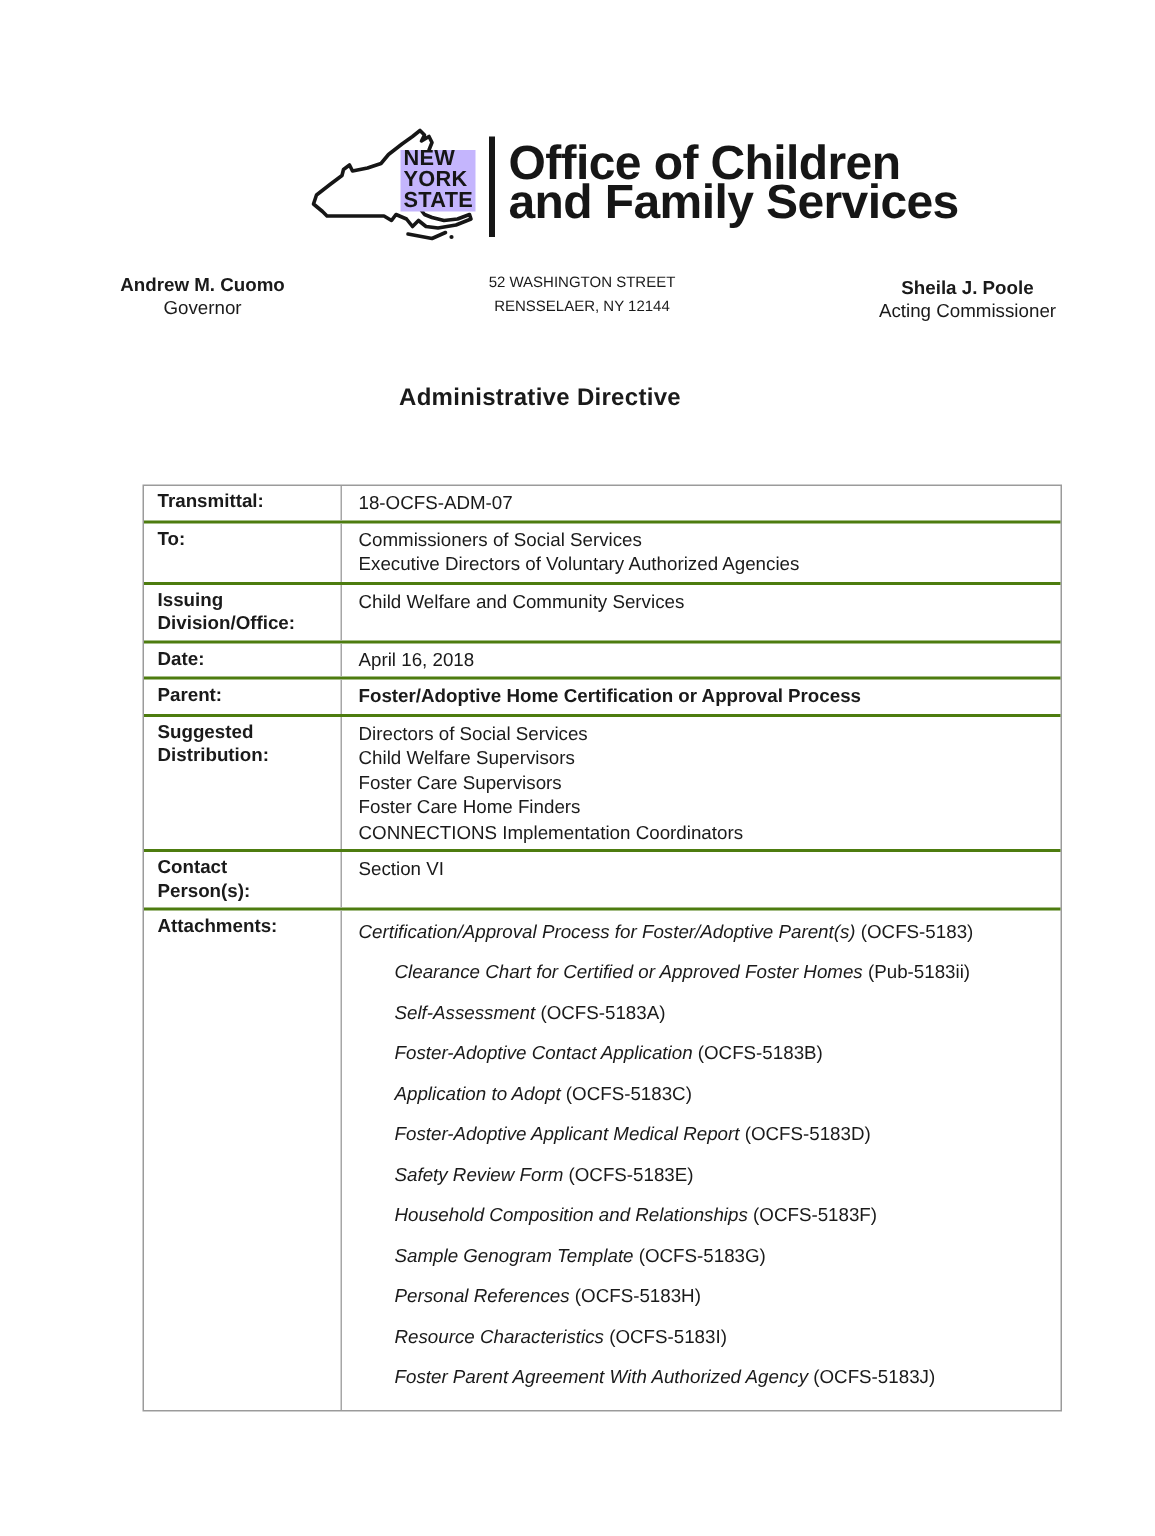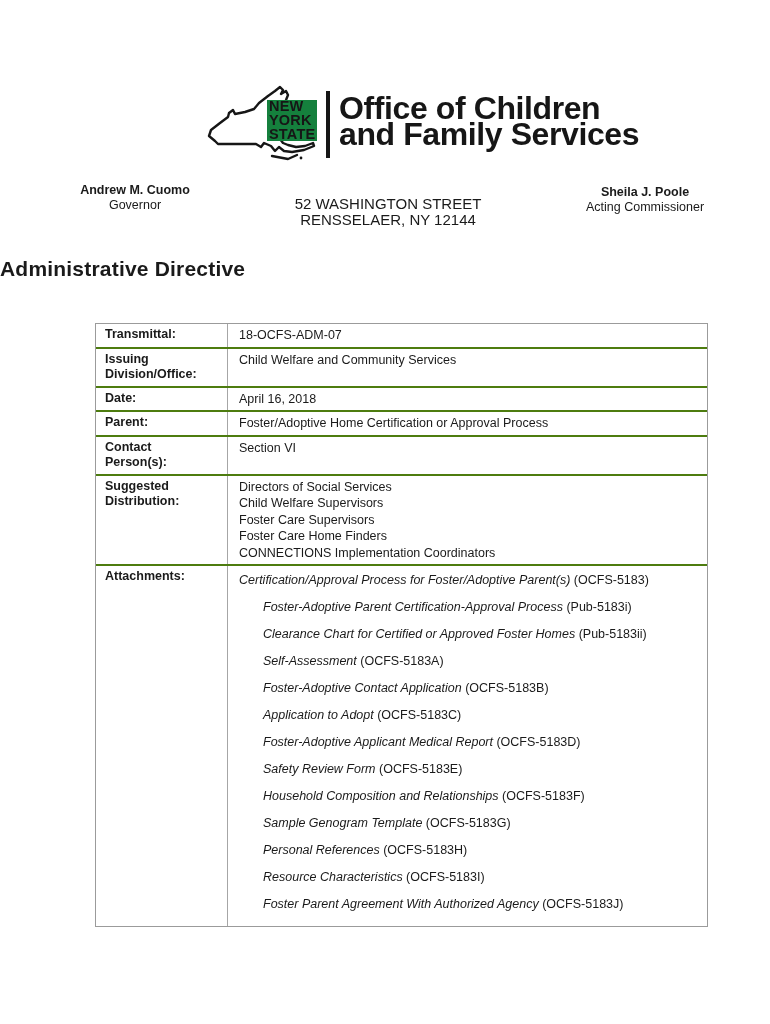--- a/index.html
+++ b/index.html
@@ -2,47 +2,47 @@
 <html><head>
 <meta charset="utf-8">
 <style>
   html,body{margin:0;padding:0;background:#ffffff;}
   body{font-family:"Liberation Sans","DejaVu Sans",sans-serif;color:#1a1a1a;}
   .page{position:relative;width:770px;height:1024px;margin:0 auto;background:#ffffff;overflow:hidden;}
 
   
   .logo{position:absolute;left:0;top:0;}
   .state-svg{position:absolute;left:204px;top:83px;}
-  .state-text{position:absolute;left:267px;top:100px;background:#15803d;padding:0 2px;
+  .state-text{position:absolute;left:267px;top:100px;background:#c4b5fd;padding:0 2px;
     font-weight:800;font-size:14.5px;line-height:13.8px;letter-spacing:.2px;color:#161616;}
   .logo-bar{position:absolute;left:326px;top:91px;width:4px;height:67px;background:#161616;}
   .org-name{position:absolute;left:339px;top:95px;font-weight:800;font-size:32px;
     line-height:26px;letter-spacing:-0.4px;color:#161616;white-space:nowrap;}
 
   
   .hdr-block{position:absolute;text-align:center;font-size:12.5px;line-height:15px;}
   .hdr-left{left:55px;top:183px;width:160px;}
-  .hdr-center{left:283px;top:196px;width:210px;font-size:15px;line-height:15.5px;}
+  .hdr-center{left:283px;top:181px;width:210px;font-size:10px;line-height:15.5px;}
   .hdr-right{left:560px;top:185px;width:170px;}
   .hdr-name{font-weight:700;}
   .hdr-title{}
 
   
-  .doc-title{position:absolute;left:0;top:257px;width:720px;text-align:left;
-    font-size:21px;font-weight:700;letter-spacing:.2px;}
+  .doc-title{position:absolute;left:0;top:257px;width:720px;text-align:center;
+    font-size:16px;font-weight:700;letter-spacing:.2px;}
 
   
   .dir-table{position:absolute;left:95px;top:323px;width:611px;
     border:1px solid #9b9b9b;border-bottom:1px solid #9b9b9b;font-size:12.5px;}
   .t-row{display:flex;border-bottom:2px solid #4d7c0f;}
   .t-row:last-child{border-bottom:none;}
   .t-label{width:118px;flex:0 0 118px;border-right:1px solid #a6a6a6;
     font-weight:700;line-height:15.5px;padding:3px 4px 3px 9px;}
   .t-value{flex:1;line-height:16.5px;padding:3px 8px 3px 11px;}
-  .t-value.bold{font-weight:400;}
+  .t-value.bold{font-weight:700;}
   .att-item{margin:0 0 10.5px 0;line-height:16.5px;}
   .att-item.indent{padding-left:24px;}
   .att-title{font-style:italic;}
   .att-value{padding-top:6px;}
 </style>
 </head>
 <body>
 
 <div class="page">
 
@@ -85,20 +85,29 @@
       <div class="t-row">
         <div class="t-label">
           <div class="">Transmittal:</div>
         </div>
         <div class="t-value">
           <div class="">18-OCFS-ADM-07</div>
         </div>
       </div>
       <div class="t-row">
         <div class="t-label">
+          <div class="">To:</div>
+        </div>
+        <div class="t-value">
+          <div class="">Commissioners of Social Services</div>
+          <div class="">Executive Directors of Voluntary Authorized Agencies</div>
+        </div>
+      </div>
+      <div class="t-row">
+        <div class="t-label">
           <div class="">Issuing</div>
           <div class="">Division/Office:</div>
         </div>
         <div class="t-value">
           <div class="">Child Welfare and Community Services</div>
         </div>
       </div>
       <div class="t-row">
         <div class="t-label">
           <div class="">Date:</div>
@@ -110,47 +119,46 @@
       <div class="t-row">
         <div class="t-label">
           <div class="">Parent:</div>
         </div>
         <div class="t-value bold">
           <div class="">Foster/Adoptive Home Certification or Approval Process</div>
         </div>
       </div>
       <div class="t-row">
         <div class="t-label">
-          <div class="">Contact</div>
-          <div class="">Person(s):</div>
-        </div>
-        <div class="t-value">
-          <div class="">Section VI</div>
-        </div>
-      </div>
-      <div class="t-row">
-        <div class="t-label">
           <div class="">Suggested</div>
           <div class="">Distribution:</div>
         </div>
         <div class="t-value">
           <div class="">Directors of Social Services</div>
           <div class="">Child Welfare Supervisors</div>
           <div class="">Foster Care Supervisors</div>
           <div class="">Foster Care Home Finders</div>
           <div class="">CONNECTIONS Implementation Coordinators</div>
         </div>
       </div>
       <div class="t-row">
         <div class="t-label">
+          <div class="">Contact</div>
+          <div class="">Person(s):</div>
+        </div>
+        <div class="t-value">
+          <div class="">Section VI</div>
+        </div>
+      </div>
+      <div class="t-row">
+        <div class="t-label">
           <div class="">Attachments:</div>
         </div>
         <div class="t-value att-value">
           <div class="att-item"><span class="att-title">Certification/Approval Process for Foster/Adoptive Parent(s)</span><span> (OCFS-5183)</span></div>
-          <div class="att-item indent"><span class="att-title">Foster-Adoptive Parent Certification-Approval Process</span><span> (Pub-5183i)</span></div>
           <div class="att-item indent"><span class="att-title">Clearance Chart for Certified or Approved Foster Homes</span><span> (Pub-5183ii)</span></div>
           <div class="att-item indent"><span class="att-title">Self-Assessment</span><span> (OCFS-5183A)</span></div>
           <div class="att-item indent"><span class="att-title">Foster-Adoptive Contact Application</span><span> (OCFS-5183B)</span></div>
           <div class="att-item indent"><span class="att-title">Application to Adopt</span><span> (OCFS-5183C)</span></div>
           <div class="att-item indent"><span class="att-title">Foster-Adoptive Applicant Medical Report</span><span> (OCFS-5183D)</span></div>
           <div class="att-item indent"><span class="att-title">Safety Review Form</span><span> (OCFS-5183E)</span></div>
           <div class="att-item indent"><span class="att-title">Household Composition and Relationships</span><span> (OCFS-5183F)</span></div>
           <div class="att-item indent"><span class="att-title">Sample Genogram Template</span><span> (OCFS-5183G)</span></div>
           <div class="att-item indent"><span class="att-title">Personal References</span><span> (OCFS-5183H)</span></div>
           <div class="att-item indent"><span class="att-title">Resource Characteristics</span><span> (OCFS-5183I)</span></div>

